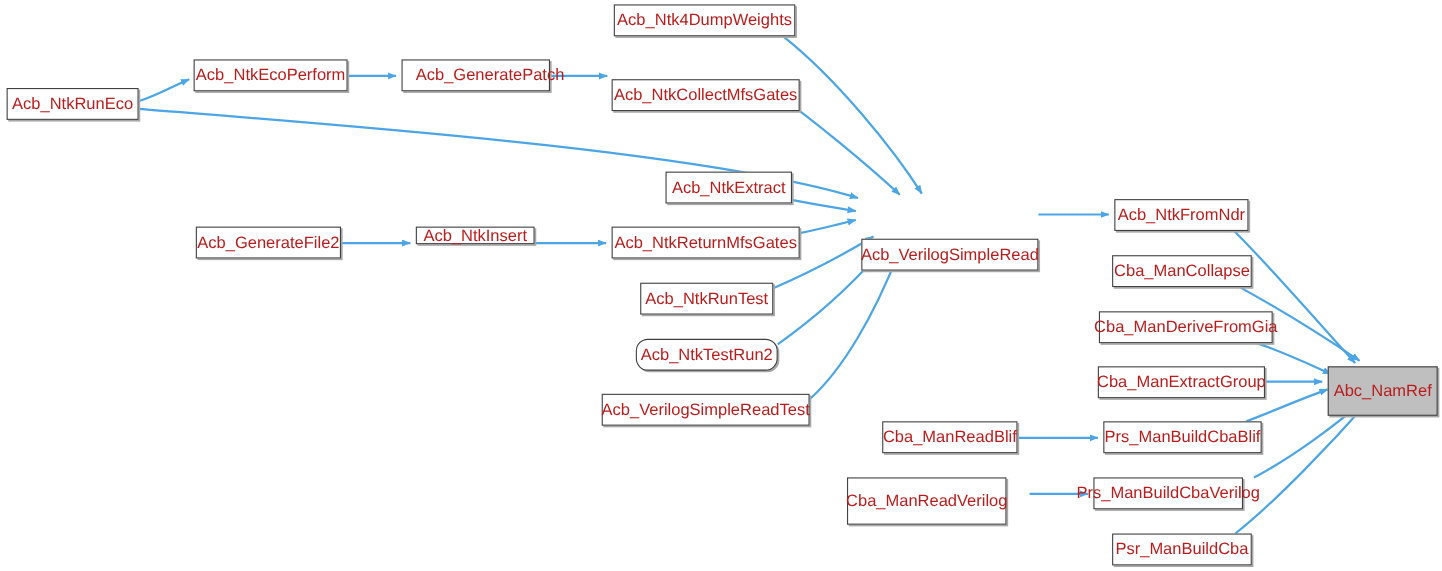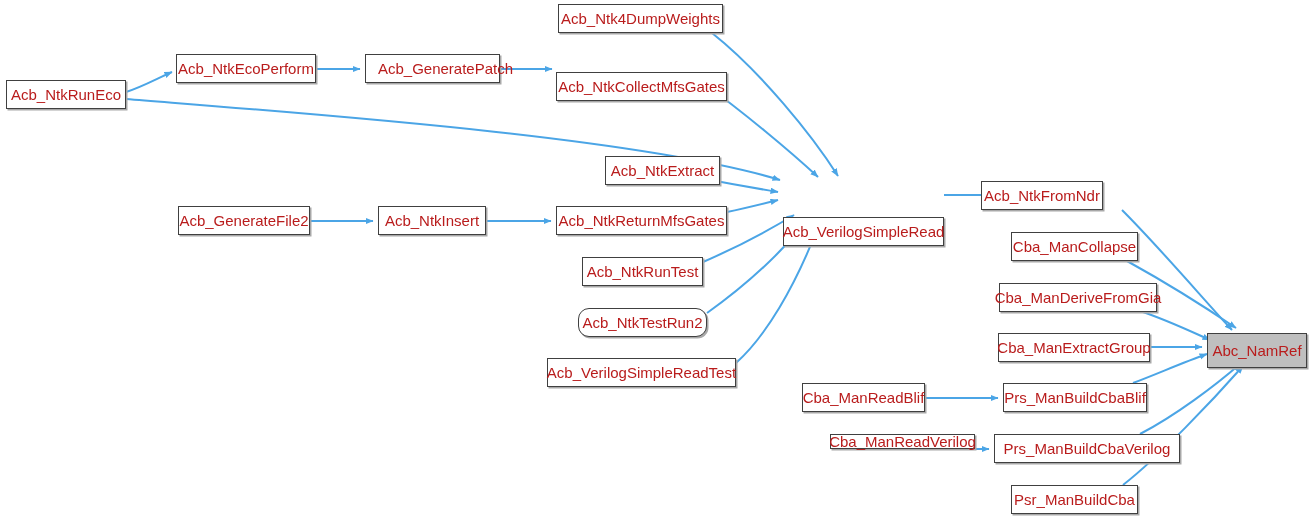--- a/index.html
+++ b/index.html
@@ -62,31 +62,31 @@
   </svg>
 
   <div id="node-layer">
       <div class="node" style="left: 6px; top: 80px; width: 120px; height: 29px;">Acb_NtkRunEco</div>
       <div class="node" style="left: 176px; top: 54px; width: 140px; height: 29px;">Acb_NtkEcoPerform</div>
       <div class="node" style="left: 365px; top: 54px; width: 135px; height: 29px; padding-left: 26px;">Acb_GeneratePatch</div>
       <div class="node" style="left: 556px; top: 54px; width: 171px; height: 29px; margin-top: 18px;">Acb_NtkCollectMfsGates</div>
       <div class="node" style="left: 558px; top: 4px; width: 165px; height: 29px;">Acb_Ntk4DumpWeights</div>
       <div class="node" style="left: 585px; top: 156px; width: 115px; height: 29px; margin-left: 20px;">Acb_NtkExtract</div>
       <div class="node" style="left: 178px; top: 206px; width: 132px; height: 29px;">Acb_GenerateFile2</div>
-      <div class="node" style="left: 378px; top: 206px; width: 108px; height: 29px;">Acb_NtkInsert</div>
+      <div class="node" style="left: 378px; top: 206px; width: 108px; height: 16px;">Acb_NtkInsert</div>
       <div class="node" style="left: 556px; top: 206px; width: 171px; height: 29px;">Acb_NtkReturnMfsGates</div>
       <div class="node" style="left: 582px; top: 257px; width: 121px; height: 29px; text-align: center;">Acb_NtkRunTest</div>
       <div class="node" style="left: 578px; top: 308px; width: 129px; height: 29px; border-radius: 11px;">Acb_NtkTestRun2</div>
       <div class="node" style="left: 547px; top: 358px; width: 189px; height: 29px;">Acb_VerilogSimpleReadTest</div>
       <div class="node" style="left: 783px; top: 181px; width: 161px; height: 29px; margin-top: 36px;">Acb_VerilogSimpleRead</div>
-      <div class="node" style="left: 981px; top: 181px; width: 122px; height: 29px;">Acb_NtkFromNdr</div>
+      <div class="node" style="left: 1013px; top: 181px; width: 122px; height: 29px;">Acb_NtkFromNdr</div>
       <div class="node" style="left: 1011px; top: 232px; width: 127px; height: 29px;">Cba_ManCollapse</div>
       <div class="node" style="left: 999px; top: 283px; width: 158px; height: 29px;">Cba_ManDeriveFromGia</div>
       <div class="node" style="left: 998px; top: 333px; width: 152px; height: 29px;">Cba_ManExtractGroup</div>
       <div class="node" style="left: 802px; top: 383px; width: 123px; height: 29px;">Cba_ManReadBlif</div>
       <div class="node" style="left: 1003px; top: 383px; width: 144px; height: 29px;">Prs_ManBuildCbaBlif</div>
-      <div class="node" style="left: 830px; top: 434px; width: 145px; height: 15px;">Cba_ManReadVerilog</div>
-      <div class="node" style="left: 994px; top: 434px; width: 186px; height: 29px;">Prs_ManBuildCbaVerilog</div>
+      <div class="node" style="left: 770px; top: 434px; width: 145px; height: 43px;">Cba_ManReadVerilog</div>
+      <div class="node" style="left: 994px; top: 434px; width: 136px; height: 29px;">Prs_ManBuildCbaVerilog</div>
       <div class="node" style="left: 1011px; top: 485px; width: 127px; height: 29px;">Psr_ManBuildCba</div>
-      <div class="node highlight" style="left: 1207px; top: 333px; width: 100px; height: 35px;">Abc_NamRef</div>
+      <div class="node highlight" style="left: 1207px; top: 333px; width: 100px; height: 45px;">Abc_NamRef</div>
     </div>
 
 </div>
 
 </body></html>

